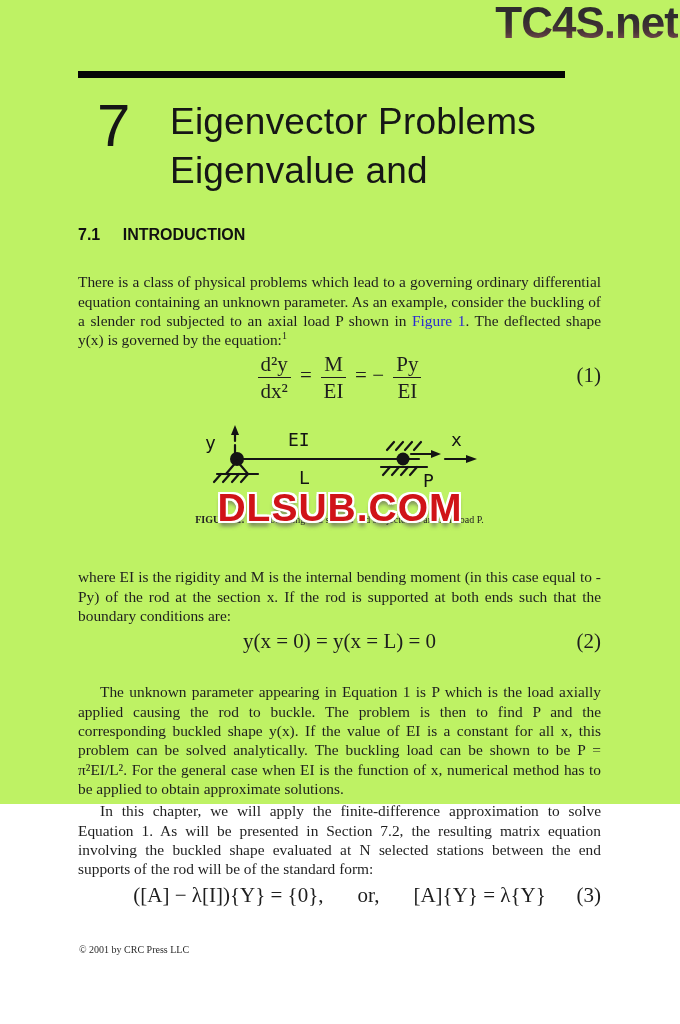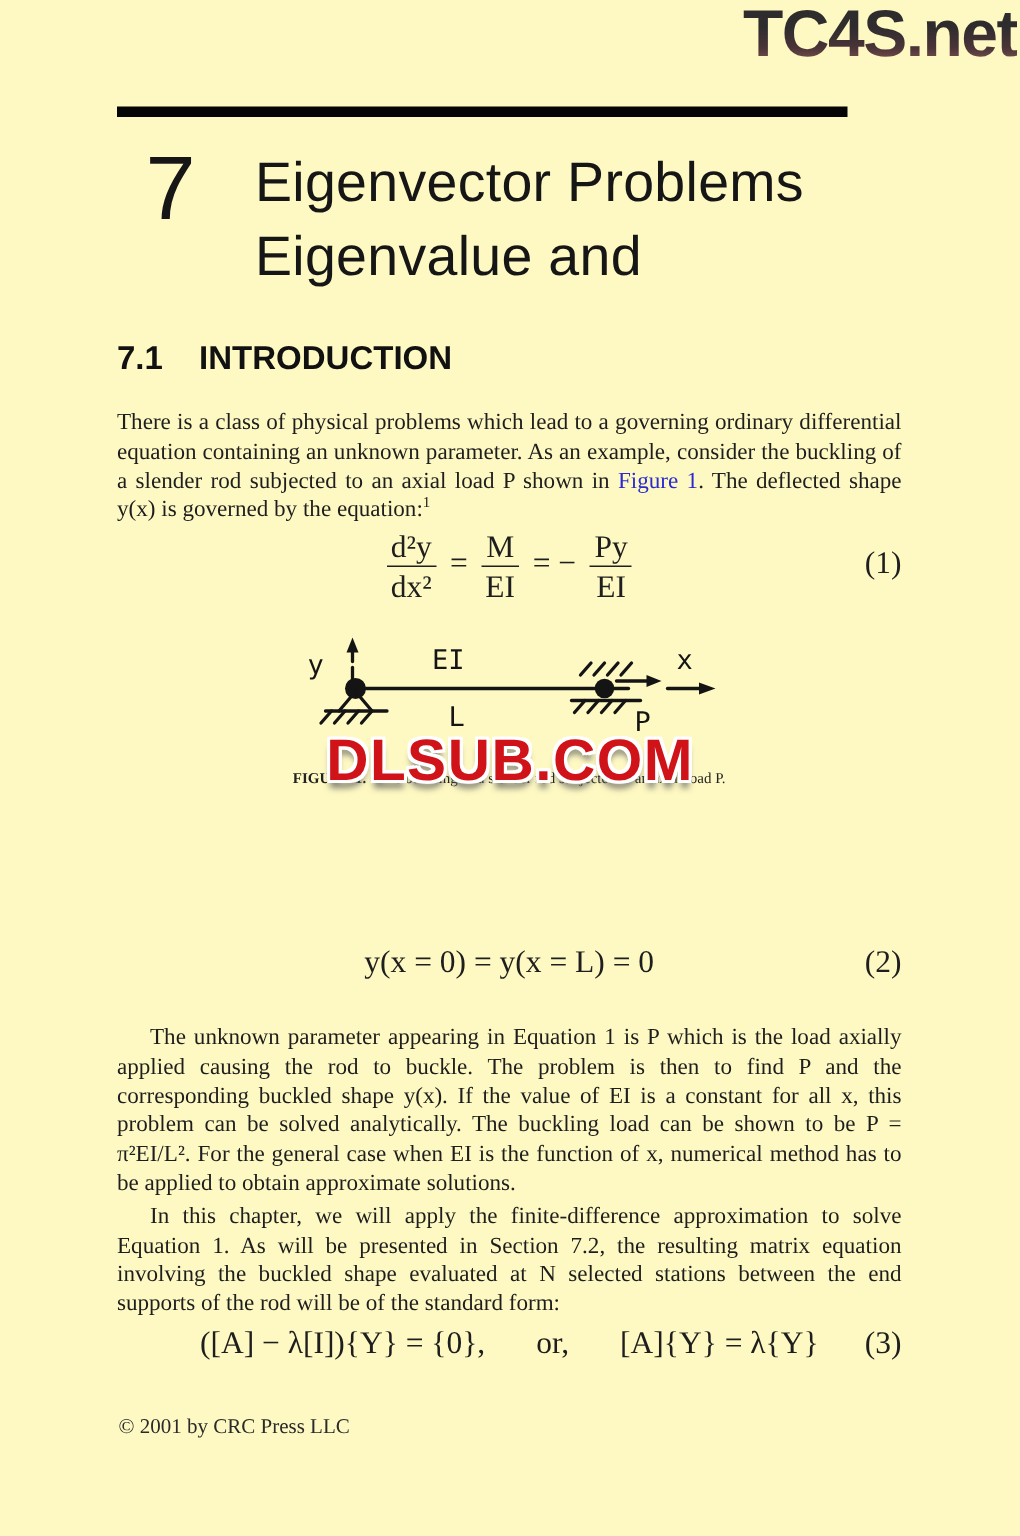--- a/index.html
+++ b/index.html
@@ -1,18 +1,18 @@
 <!DOCTYPE html>
 <html><head>
 <meta charset="utf-8">
 <style>
   html,body{margin:0;padding:0;}
   body{width:680px;height:1024px;background:#fff;overflow:hidden;
        font-family:"Liberation Serif", serif;color:#1e1e1e;}
-  .page{position:relative;width:680px;height:1024px;background:#fef9c3;}
+  .page{position:relative;width:680px;height:804px;background:#bef264;}
 
   
   .wm-top{position:absolute;top:-2px;right:2px;
     font-family:"Liberation Sans",sans-serif;font-weight:bold;
     font-size:44px;letter-spacing:-1px;color:#3b3136;
     text-shadow:0 2px 3px rgba(120,60,60,.55);}
   @supports ((-webkit-background-clip:text)){
     .wm-top{background:linear-gradient(180deg,#2f2c2e 40%,#4a3438 68%,#936059 95%);
       -webkit-background-clip:text;background-clip:text;color:transparent;
       -webkit-text-fill-color:transparent;text-shadow:none;}
@@ -36,21 +36,21 @@
   .rule{position:absolute;left:78px;top:71px;width:487px;height:7px;background:#050505;}
   .chap-num{position:absolute;left:97px;top:96px;
     font-family:"Liberation Sans",sans-serif;font-size:60px;font-weight:400;
     color:#161616;line-height:1;}
   .chap-title{position:absolute;left:170px;top:97px;
     font-family:"Liberation Sans",sans-serif;font-size:37px;font-weight:400;
     color:#161616;line-height:49px;letter-spacing:.2px;}
 
   
   .sec-head{position:absolute;left:78px;top:226px;
-    font-family:"Liberation Sans",sans-serif;font-weight:bold;font-size:22px;
+    font-family:"Liberation Sans",sans-serif;font-weight:bold;font-size:16px;
     color:#111;}
   .sec-head .sec-num{margin-right:18px;}
 
   
   .para{position:absolute;left:78px;width:523px;text-align:justify;
     font-size:15.4px;line-height:19.3px;color:#1e1e1e;}
   .p1{top:257px;}
   .p2{top:552px;}
   .p3{top:667px;text-indent:22px;}
   .p4{top:786px;text-indent:22px;}
@@ -72,21 +72,21 @@
   .eq3 .gap{display:inline-block;width:34px;}
 
   
   .fig{position:absolute;left:195px;top:416px;z-index:1;}
   .fig svg text{font-family:"DejaVu Sans Mono",monospace;font-size:18px;fill:#141414;}
   .caption{position:absolute;left:78px;top:514px;width:523px;text-align:center;
     font-size:10px;color:#222;z-index:1;}
   .caption .tag{font-weight:bold;margin-right:8px;}
 
   
-  .footer{position:absolute;left:79px;top:944px;font-size:14px;color:#2a2a2a;}
+  .footer{position:absolute;left:79px;top:944px;font-size:10px;color:#2a2a2a;}
 </style>
 </head>
 <body>
 
 <div class="page">
 
   <div class="wm-top">TC4S.net</div>
 
   <div class="rule"></div>
 
@@ -164,20 +164,21 @@
       <text x="228" y="71">P</text>
     </svg>
   </div>
 
   <div class="caption">
     <span class="tag">FIGURE 1.</span><span>The buckling of a slender rod subjected to an axial load P.</span>
   </div>
 
   <div class="wm-mid">DLSUB.COM</div>
 
+  <p class="para p2">where EI is the rigidity and M is the internal bending moment (in this case equal to -Py) of the rod at the section x. If the rod is supported at both ends such that the boundary conditions are:</p>
 
   <div class="eq eq2">
     <span>y(x = 0) = y(x = L) = 0</span>
     <span class="eqno">(2)</span>
   </div>
 
   <p class="para p3">The unknown parameter appearing in Equation 1 is P which is the load axially applied causing the rod to buckle. The problem is then to find P and the corresponding buckled shape y(x). If the value of EI is a constant for all x, this problem can be solved analytically. The buckling load can be shown to be P = π²EI/L². For the general case when EI is the function of x, numerical method has to be applied to obtain approximate solutions.</p>
 
   <p class="para p4">In this chapter, we will apply the finite-difference approximation to solve Equation 1. As will be presented in Section 7.2, the resulting matrix equation involving the buckled shape evaluated at N selected stations between the end supports of the rod will be of the standard form:</p>
 

